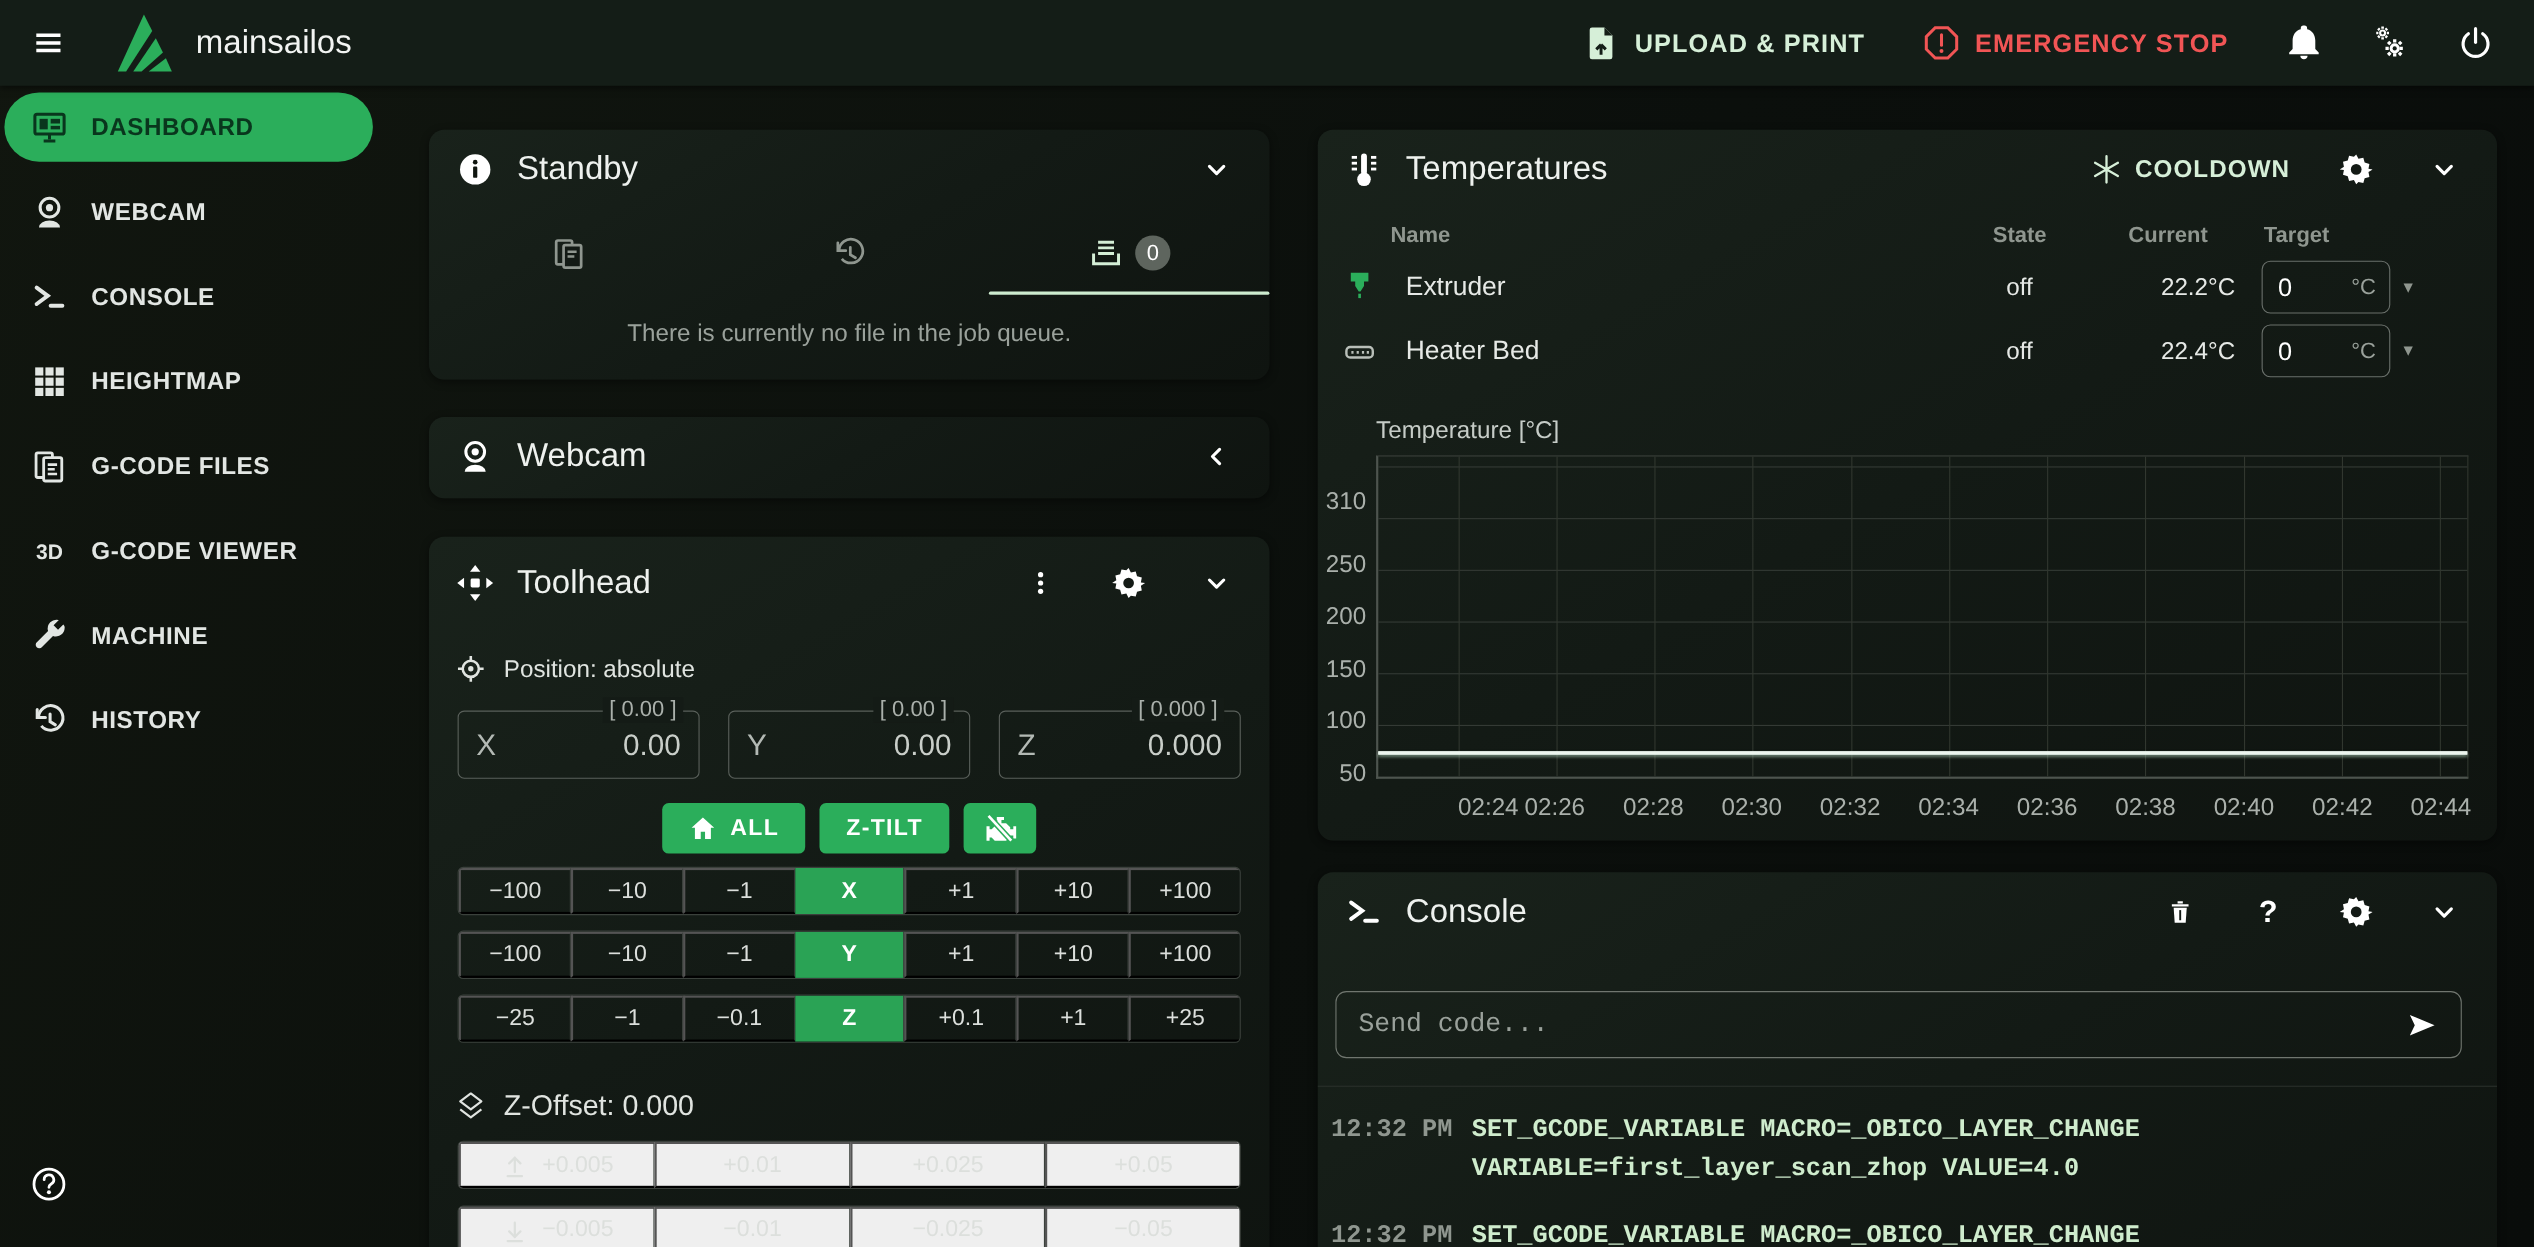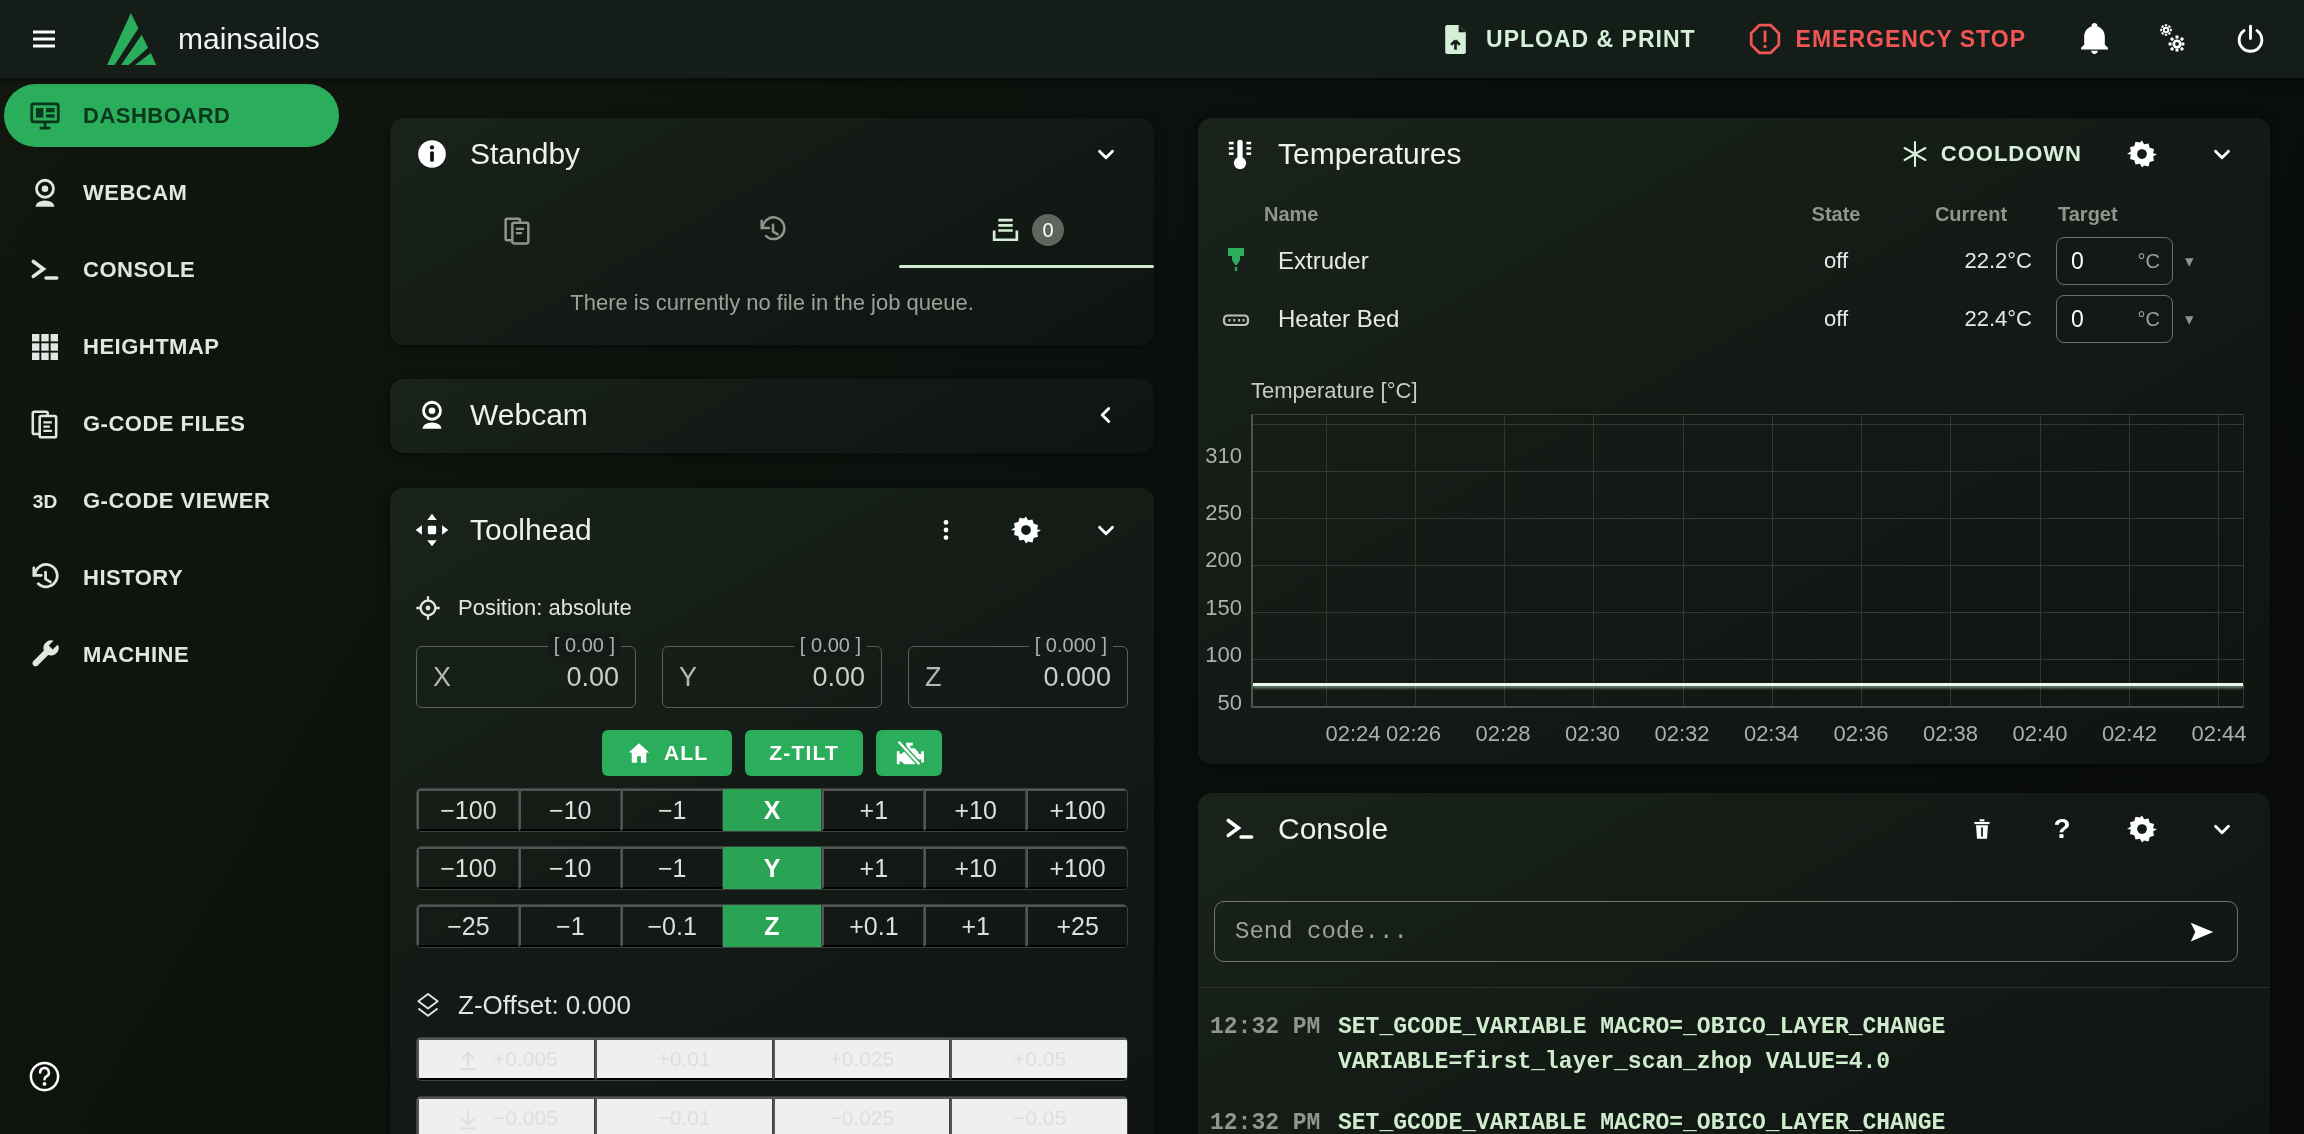--- a/index.html
+++ b/index.html
@@ -64,21 +64,21 @@
   .axis-field { flex:1; position:relative; border:1px solid #5a605b; border-radius:6px;
     display:flex; align-items:center; justify-content:space-between; padding:0 16px; }
   .axis-hint { position:absolute; top:-13px; right:14px; background:#141b16; padding:0 6px; font-size:20px; color:#aab0ab;}
   .axis-letter { color:#b3b9b4; font-size:27px; }
   .axis-value { color:#c9cec9; font-size:27px; }
   .th-buttons { position:absolute; left:26px; right:26px; top:242px; height:46px; display:flex; justify-content:center; gap:13px; }
   .btn-green { background:#2bae5b; border:none; border-radius:6px; color:#fff; font-weight:700; font-size:21px;
     letter-spacing:1.2px; display:flex; align-items:center; justify-content:center; gap:12px; cursor:pointer; font-family:inherit; padding:4px 24px; }
   .jog-row { position:absolute; left:26px; right:26px; height:44px; display:flex;
     border:1px solid #3b413c; border-radius:5px; overflow:hidden; }
-  .jog-cell { flex:1; display:flex; align-items:center; justify-content:center; font-size:25px; color:#dcdfdc;
+  .jog-cell { flex:1; display:flex; align-items:center; justify-content:center; font-size:21px; color:#dcdfdc;
     border-right:1px solid #3b413c; cursor:pointer; background:transparent; }
   .jog-cell:last-child { border-right:none; }
   .jog-axis { background:#2aa355; color:#fff; font-weight:700; cursor:default; }
   .zoff-row { position:absolute; left:24px; top:495px; height:44px; display:flex; align-items:center; gap:16px; color:#e0e4e0; font-size:26px;}
   .off-row { position:absolute; left:26px; right:26px; height:44px; display:flex;
     border:1px solid #3b413c; border-radius:5px; overflow:hidden;}
   .off-cell { flex:1; display:flex; align-items:center; justify-content:center; gap:12px; font-size:21px; color:#dcdfdc;
     border-right:1px solid #3b413c; cursor:pointer;}
   .off-cell:last-child { border-right:none; }
 
@@ -260,35 +260,35 @@
   <div class="nav-item">
     <span class="nav-icon">
       <svg width="34" height="34" viewBox="0 0 32 32">
           <text x="16" y="23" font-size="18" font-weight="bold" fill="currentColor" text-anchor="middle" font-family="Liberation Sans, sans-serif">3D</text>
         </svg>
     </span>
     <span class="lbl">G-CODE VIEWER</span>
   </div>
   <div class="nav-item">
     <span class="nav-icon">
+      <svg width="34" height="34" viewBox="0 0 32 32" fill="currentColor">
+          <path d="M29 9a7.5 7.5 0 0 1-10 7.1L9.6 25.5a3 3 0 1 1-4.2-4.2l9.4-9.4A7.5 7.5 0 0 1 24 2.5l-4.5 4.5 3.8 3.8 4.5-4.5c.8 1 1.2 1.7 1.2 2.7z"></path>
+        </svg>
+    </span>
+    <span class="lbl">MACHINE</span>
+  </div>
+  <div class="nav-item">
+    <span class="nav-icon">
       <svg width="34" height="34" viewBox="0 0 32 32" fill="none" stroke="currentColor" stroke-width="2.6">
           <path d="M5.5 6.5v7h7" stroke-linecap="round"></path>
           <path d="M6.5 13.5A10.5 10.5 0 1 1 9 20.6"></path>
           <path d="M16.5 10.5v6.5l4.5 2.7" stroke-linecap="round"></path>
         </svg>
     </span>
     <span class="lbl">HISTORY</span>
-  </div>
-  <div class="nav-item">
-    <span class="nav-icon">
-      <svg width="34" height="34" viewBox="0 0 32 32" fill="currentColor">
-          <path d="M29 9a7.5 7.5 0 0 1-10 7.1L9.6 25.5a3 3 0 1 1-4.2-4.2l9.4-9.4A7.5 7.5 0 0 1 24 2.5l-4.5 4.5 3.8 3.8 4.5-4.5c.8 1 1.2 1.7 1.2 2.7z"></path>
-        </svg>
-    </span>
-    <span class="lbl">MACHINE</span>
   </div>
   <button class="help-btn">
     <svg width="35" height="35" viewBox="0 0 36 36" fill="none" stroke="currentColor" stroke-width="2.6">
         <circle cx="18" cy="18" r="14"></circle>
         <path d="M13.5 13.8a4.5 4.5 0 1 1 6.6 4c-1.6.9-2.1 1.7-2.1 3.1" stroke-linecap="round"></path>
         <circle cx="18" cy="25.6" r="1.9" fill="currentColor" stroke="none"></circle>
       </svg>
   </button>
 </nav>
 

